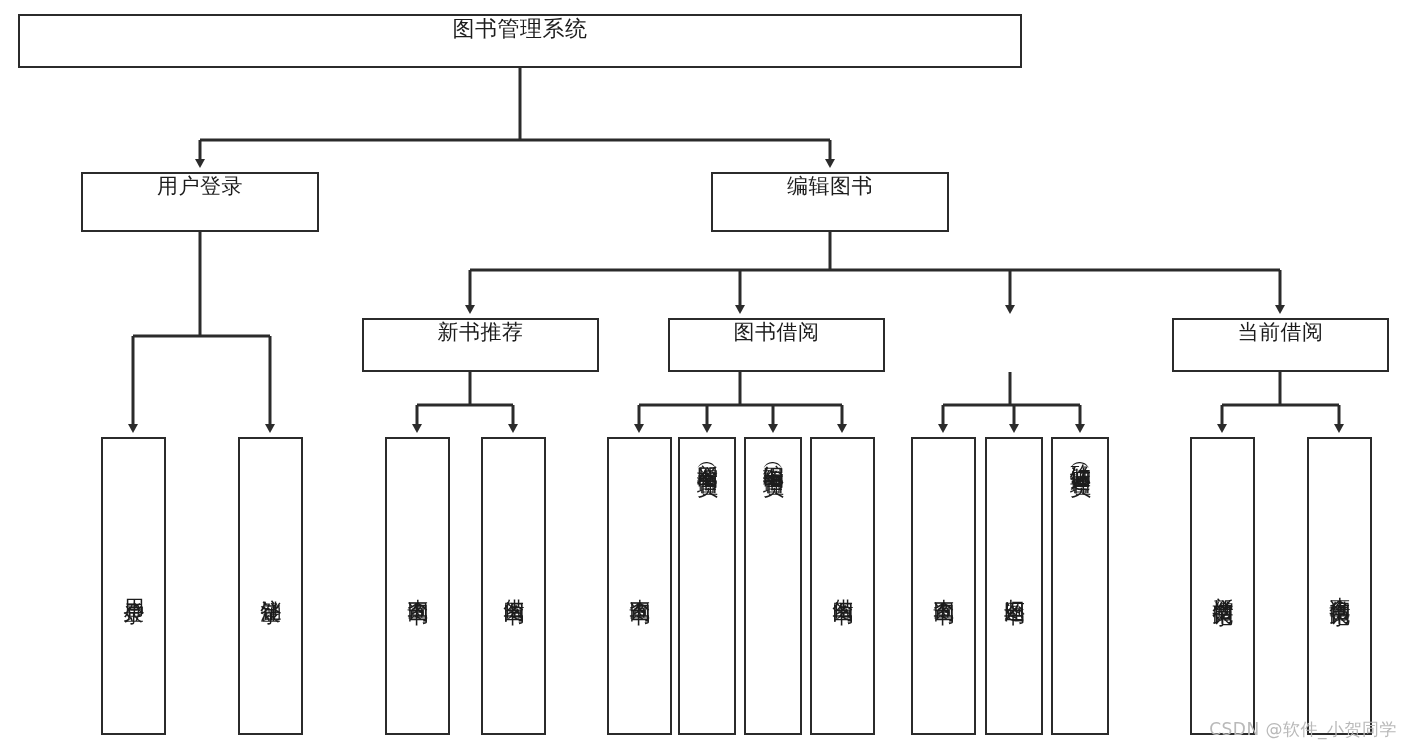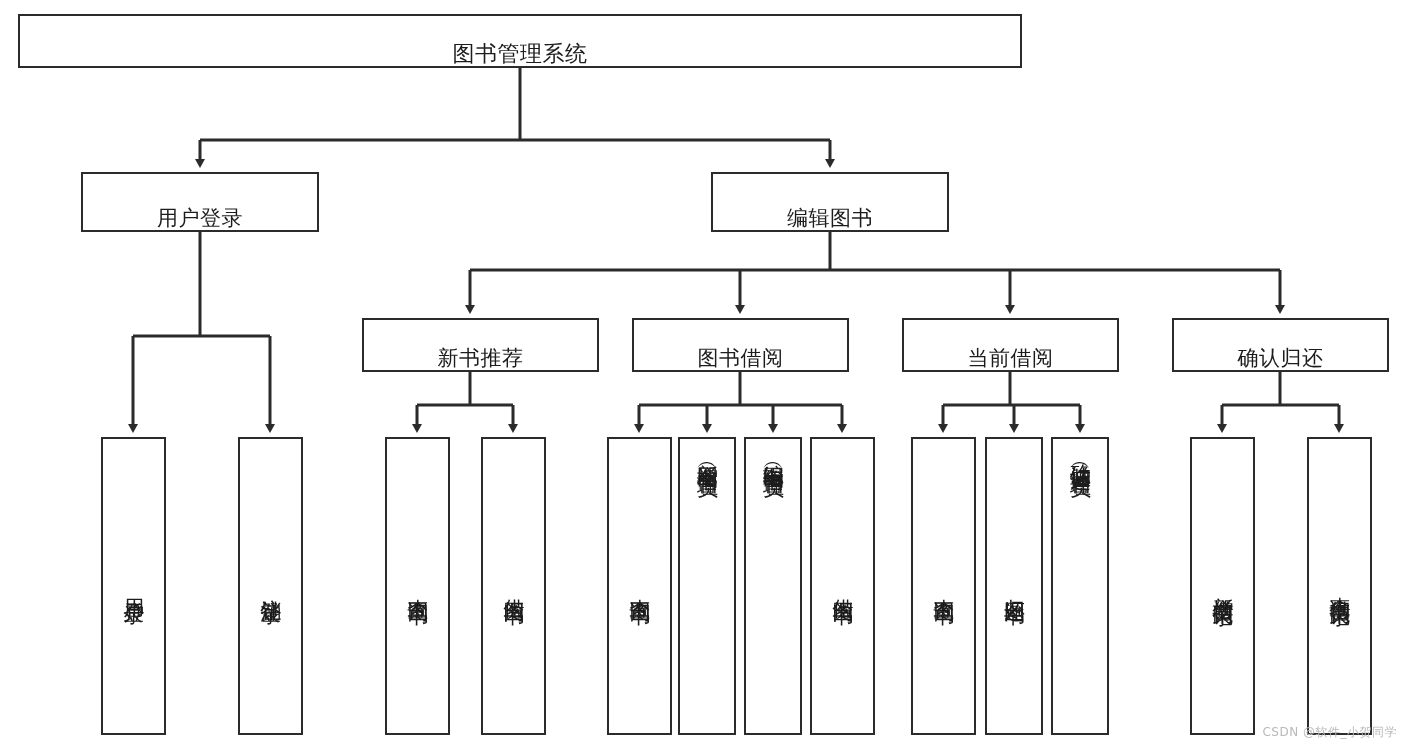--- a/index.html
+++ b/index.html
@@ -25,21 +25,21 @@
     width: 1405px;
     height: 747px;
     pointer-events: none;
   }
   .node {
     position: absolute;
     box-sizing: border-box;
     border: 2px solid #2b2b2b;
     background: #ffffff;
     display: flex;
-    align-items: flex-end;
+    align-items: flex-start;
     justify-content: center;
     color: #1c1c1c;
   }
   .node .label {
     display: block;
     text-align: center;
     line-height: 1.15;
     white-space: nowrap;
   }
   
@@ -65,21 +65,21 @@
     white-space: nowrap;
   }
   .node.vert.mid {
     align-items: center;
     padding-top: 0;
   }
   #watermark {
     position: absolute;
     right: 8px;
     bottom: 6px;
-    font-size: 12px;
+    font-size: 17px;
     color: #b9b9b9;
     letter-spacing: 0.5px;
     white-space: nowrap;
     pointer-events: none;
   }
 </style>
 </head>
 <body>
 
 <div id="canvas">
@@ -141,28 +141,25 @@
   <div class="node horiz" id="node-l2-0" style="left: 81px; top: 172px; width: 238px; height: 60px;">
     <span class="label">用户登录</span>
   </div>
   <div class="node horiz" id="node-l2-1" style="left: 711px; top: 172px; width: 238px; height: 60px;">
     <span class="label">编辑图书</span>
   </div>
 
   <div class="node horiz" id="node-l3-0" style="left: 362px; top: 318px; width: 237px; height: 54px;">
     <span class="label">新书推荐</span>
   </div>
-  <div class="node horiz" id="node-l3-1" style="left: 632px; top: 318px; width: 217px; height: 54px;">
+  <div class="node horiz" id="node-l3-1" style="left: 668px; top: 318px; width: 217px; height: 54px;">
     <span class="label">图书借阅</span>
   </div>
-  <div class="node horiz" id="node-l3-2" style="left: 902px; top: 318px; width: 217px; height: 54px;">
+  <div class="node horiz" id="node-l3-3" style="left: 1172px; top: 318px; width: 217px; height: 54px;">
     <span class="label">当前借阅</span>
-  </div>
-  <div class="node horiz" id="node-l3-3" style="left: 1172px; top: 318px; width: 217px; height: 54px;">
-    <span class="label">确认归还</span>
   </div>
 
   <div class="node vert mid" id="node-leaf-0" style="left: 101px; top: 437px; width: 65px; height: 298px;">
     <span class="label">用户登录</span>
   </div>
   <div class="node vert mid" id="node-leaf-1" style="left: 238px; top: 437px; width: 65px; height: 298px;">
     <span class="label">注销登录</span>
   </div>
   <div class="node vert mid" id="node-leaf-2" style="left: 385px; top: 437px; width: 65px; height: 298px;">
     <span class="label">查询图书</span>

